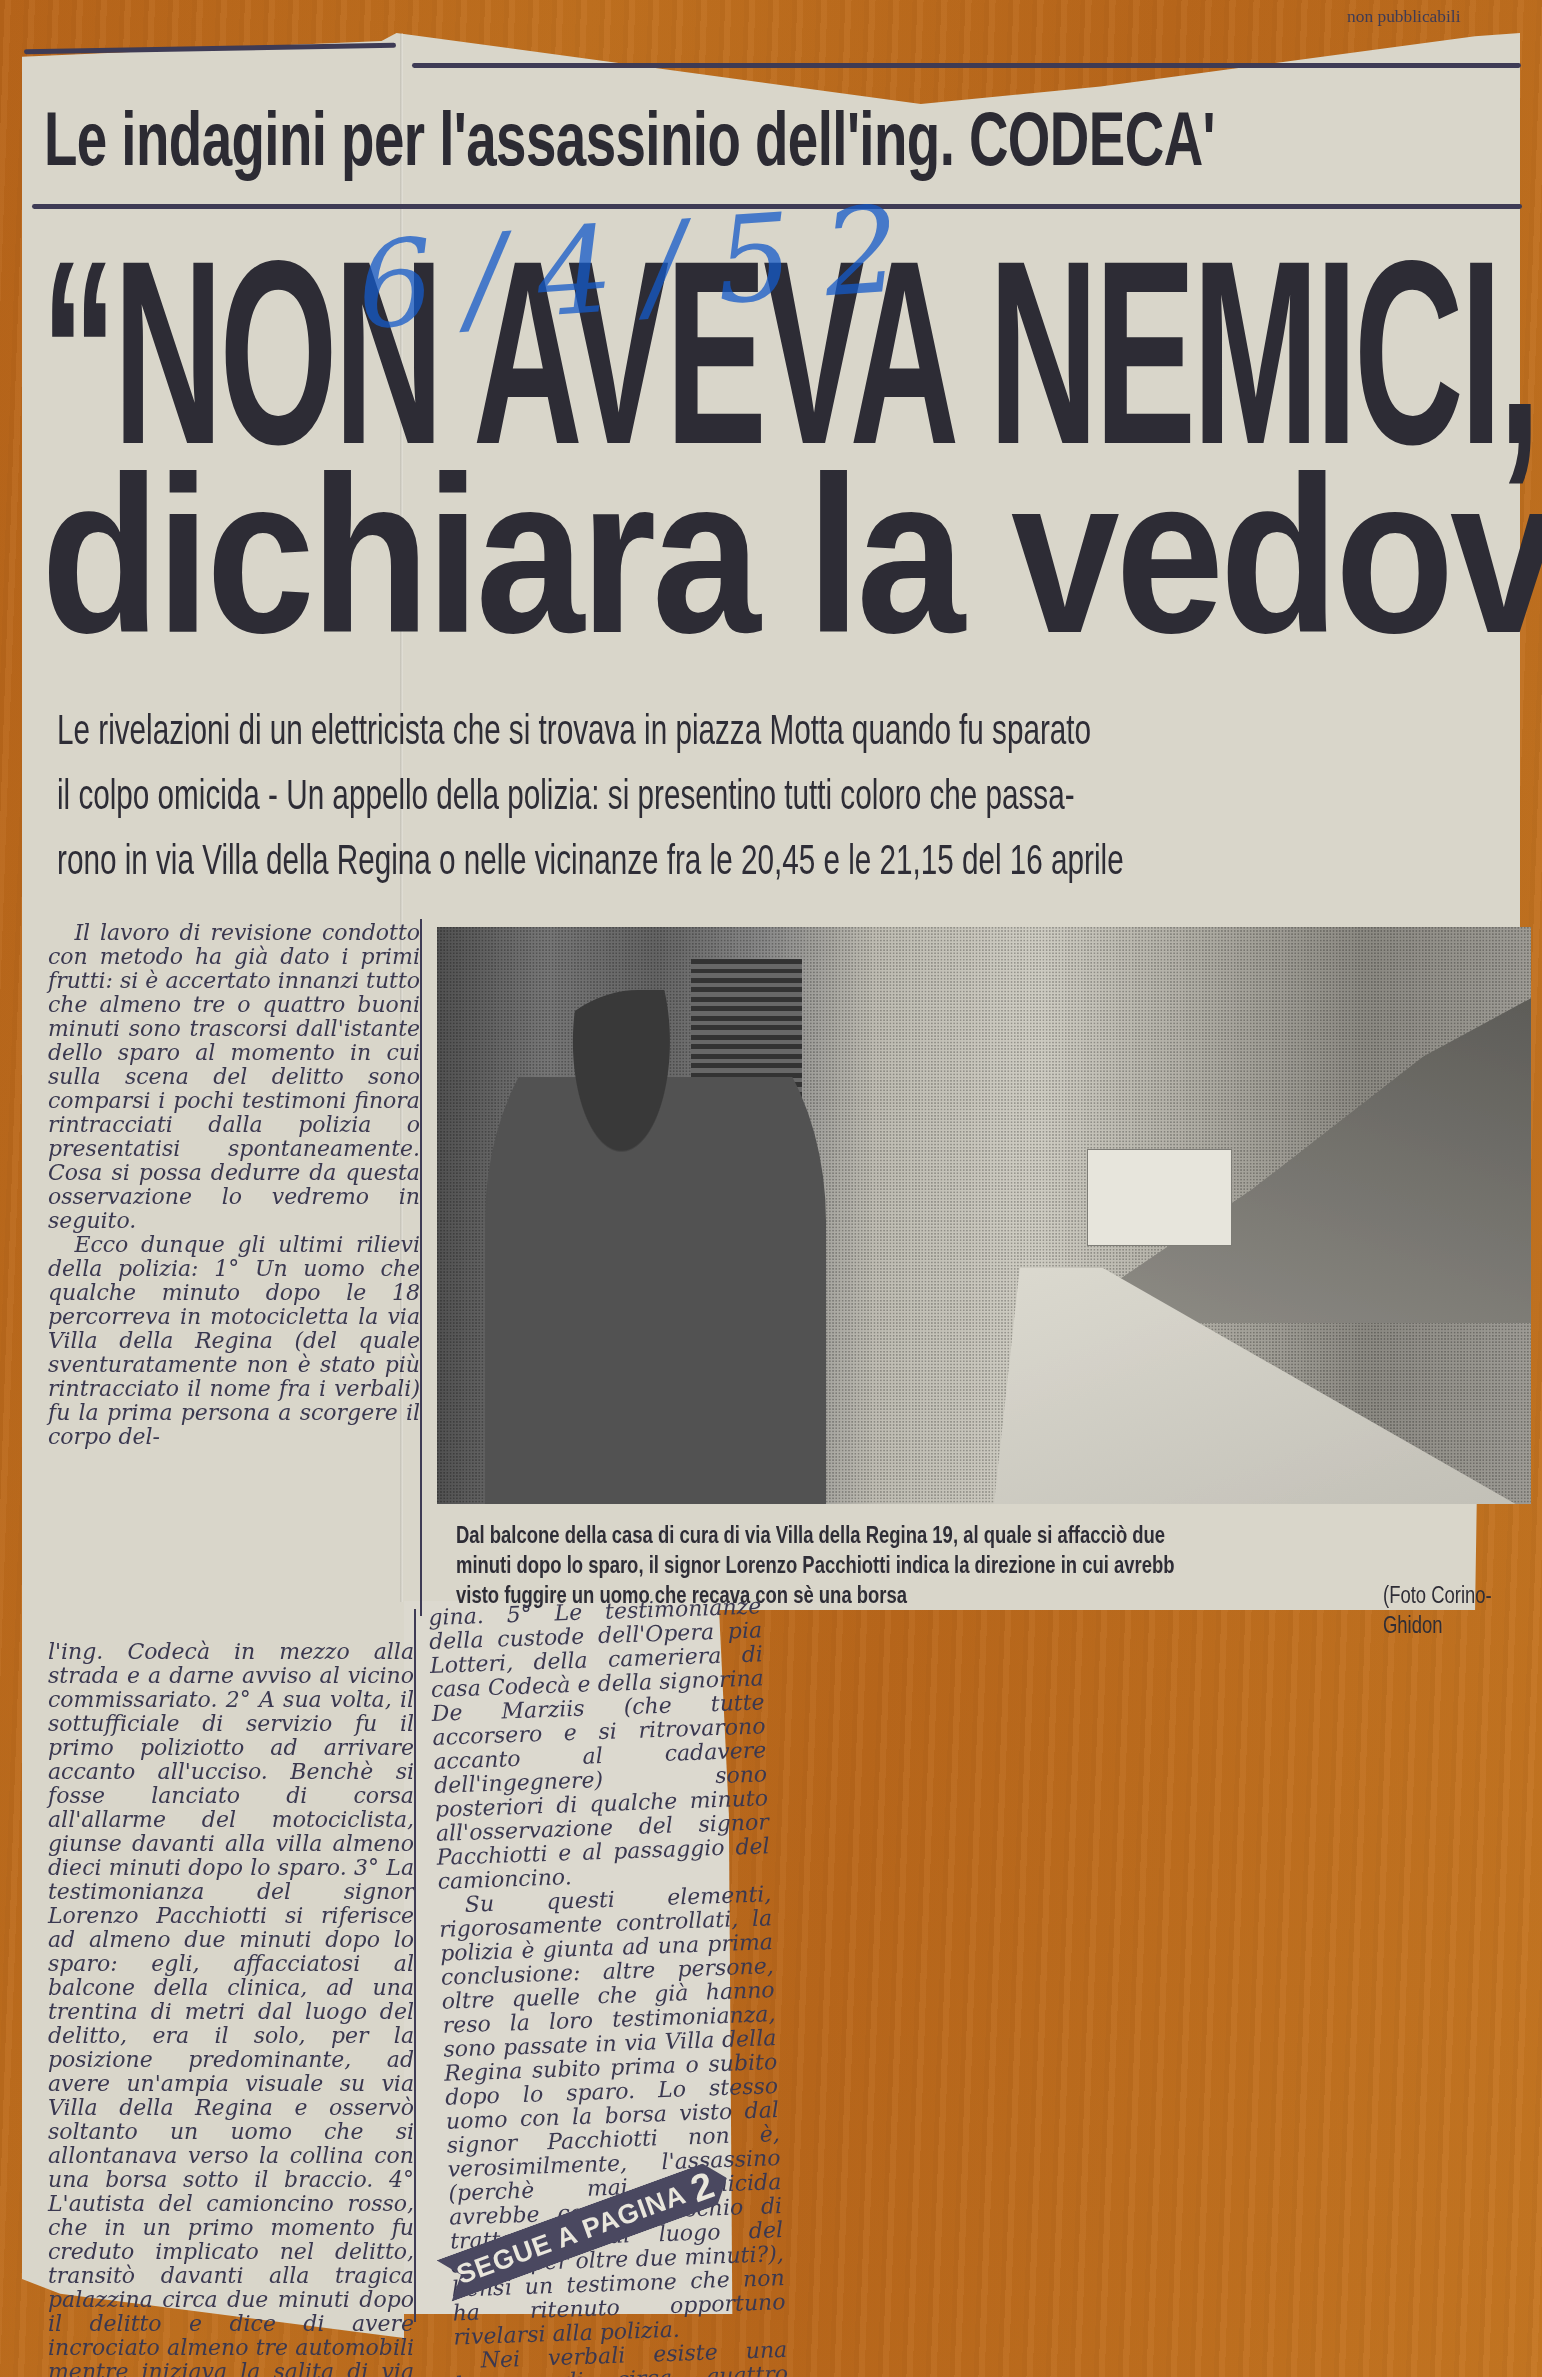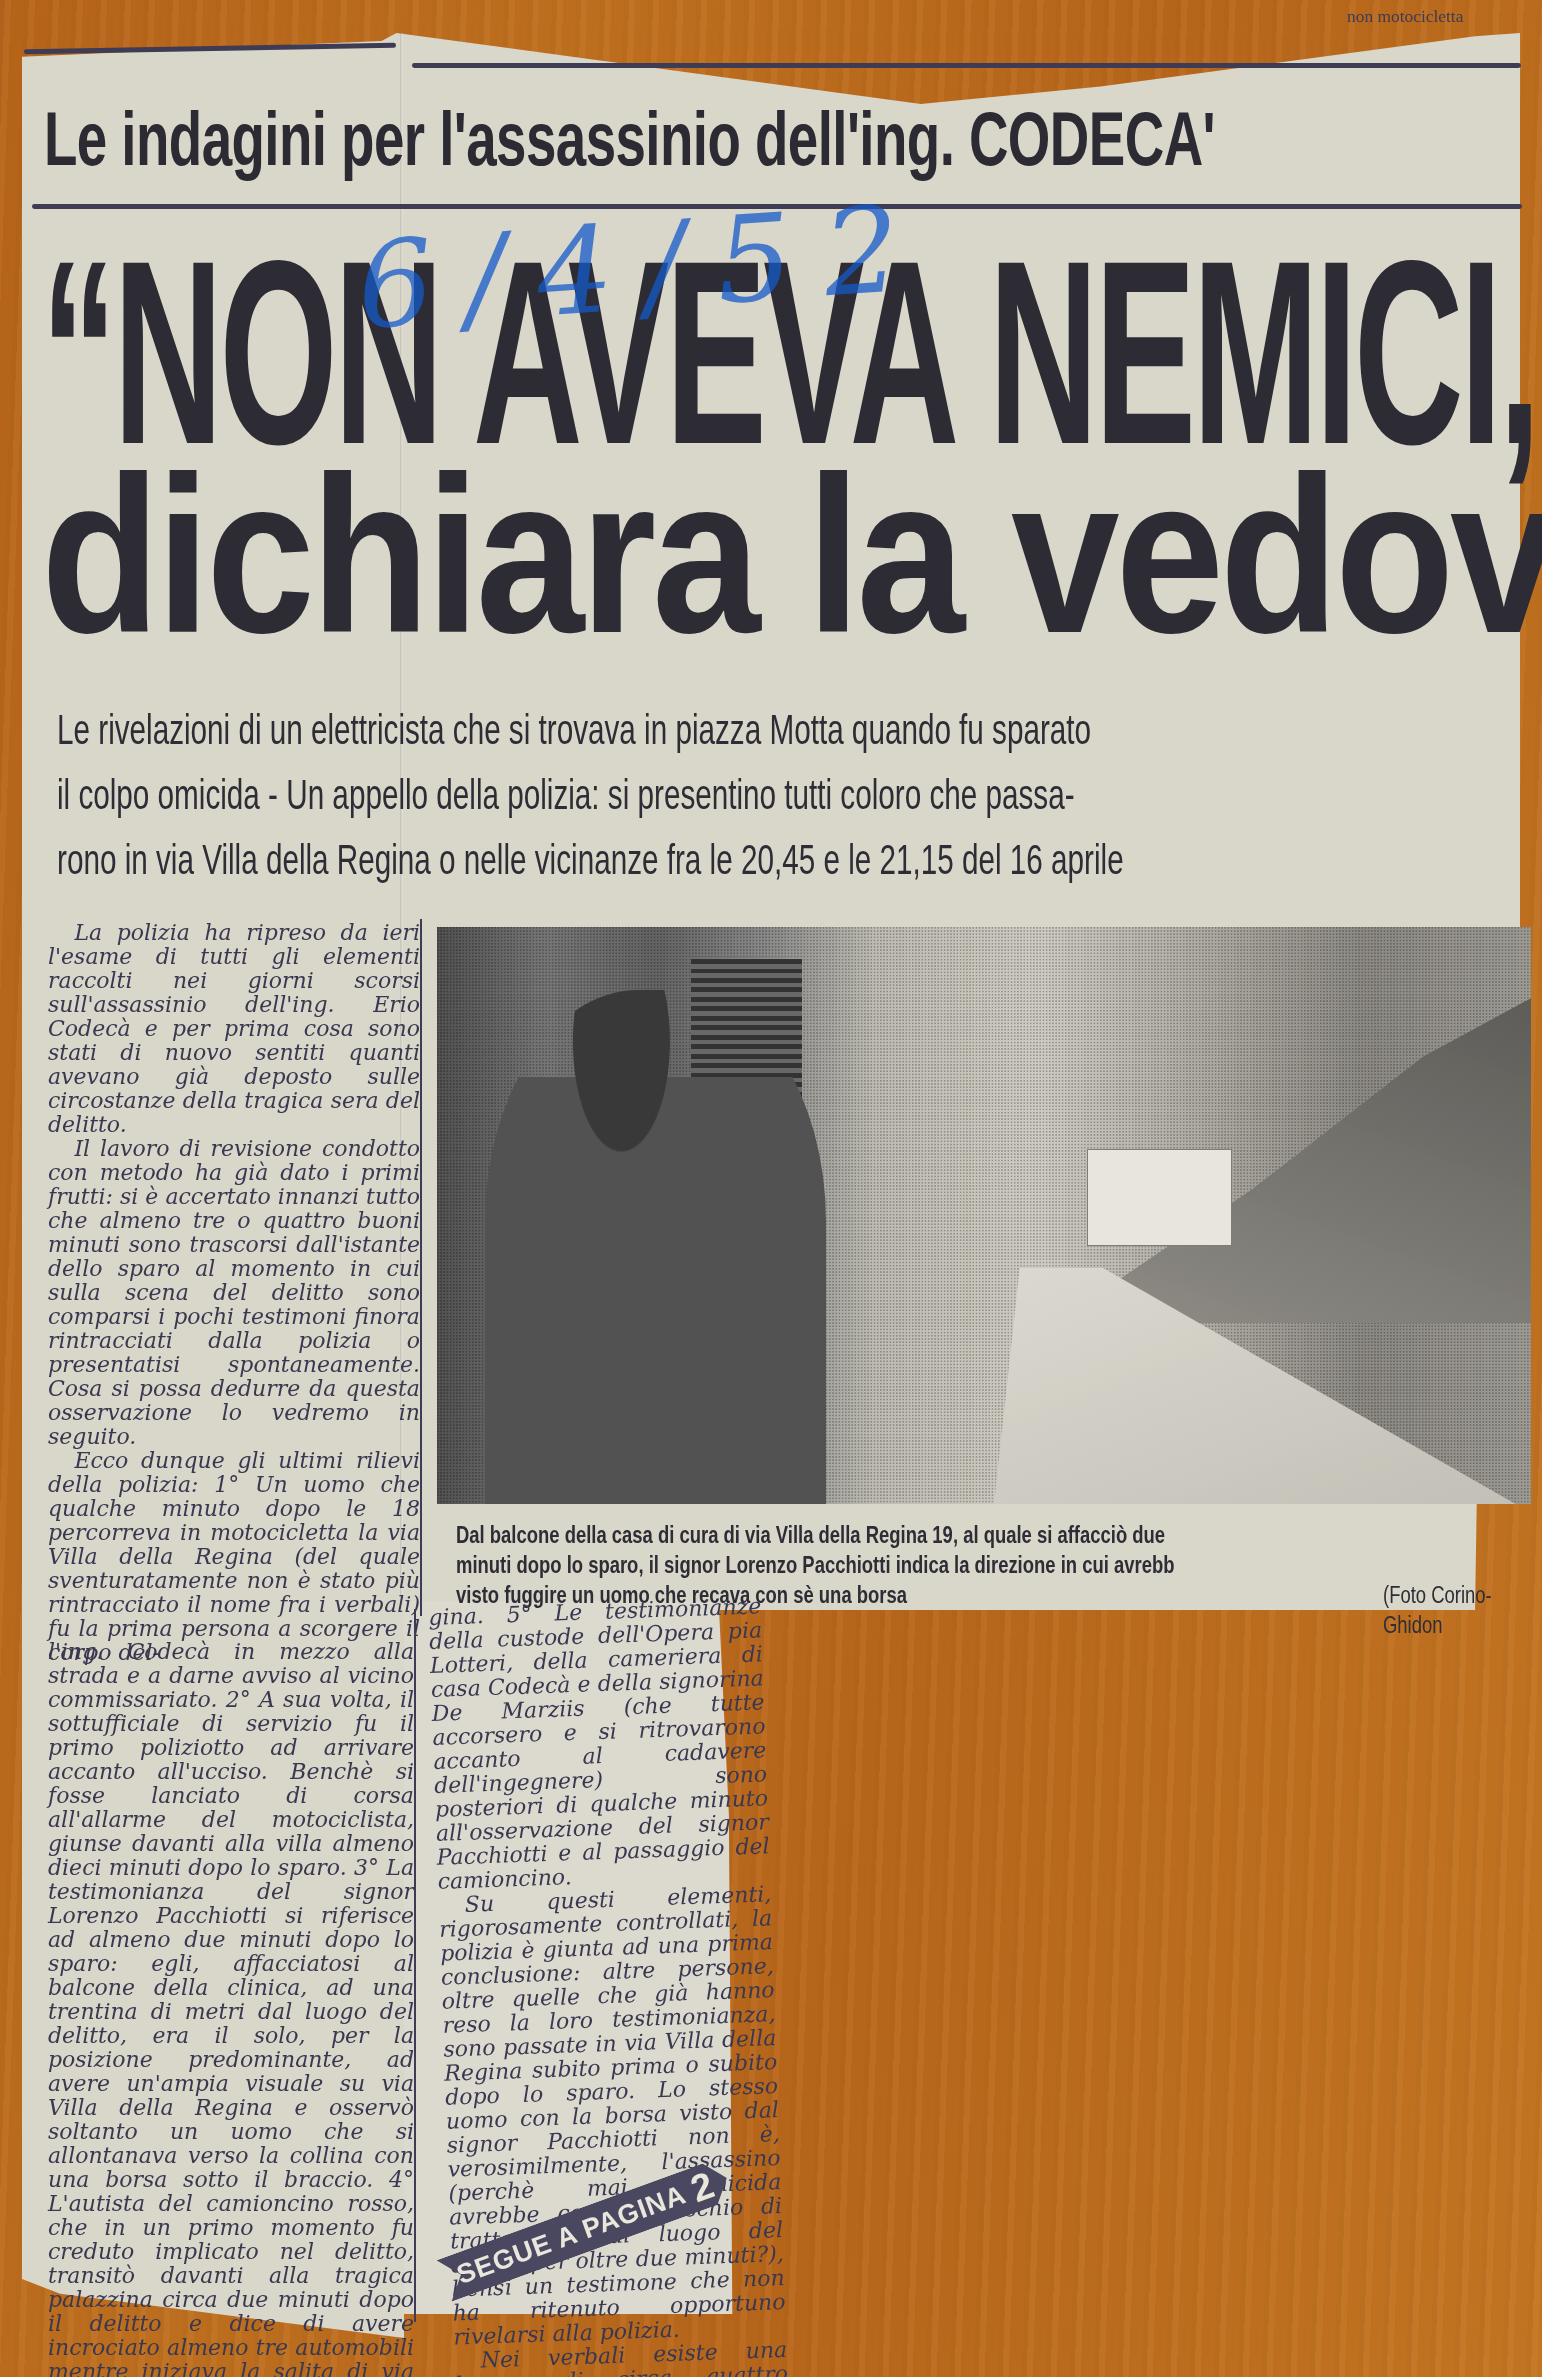--- a/index.html
+++ b/index.html
@@ -113,40 +113,39 @@
 </head>
 <body>
 
 <div class="wood-grain"></div>
 
 <div class="paper clip-top"></div>
 <div class="paper clip-bottom-left"></div>
 <div class="paper clip-bottom-right"></div>
 <div class="fold"></div>
 
-<div class="topline" style="left:1347px; top:6.3px;">non motocicletta</div>
+<div class="topline" style="left:1347px; top:6.3px;">non pubblicabili</div>
 <div class="rule" style="left:24px; top:46px; width:372px; transform:rotate(-1deg);"></div>
 <div class="rule" style="left:412px; top:63px; width:1109px;"></div>
 
 <div class="kicker">Le indagini per l'assassinio dell'ing. CODECA'</div>
 <div class="rule" style="left:32px; top:204px; width:1490px;"></div>
 
 <div class="headline">“NON AVEVA NEMICI,,</div>
 <div class="subhead">dichiara la vedova</div>
 
 <div class="handwriting">6/4/52</div>
 
 <div class="deck">
   <div>Le rivelazioni di un elettricista che si trovava in piazza Motta quando fu sparato</div>
   <div>il colpo omicida - Un appello della polizia: si presentino tutti coloro che passa-</div>
   <div>rono in via Villa della Regina o nelle vicinanze fra le 20,45 e le 21,15 del 16 aprile</div>
 </div>
 
 <div class="col col-left">
-  <p>La polizia ha ripreso da ieri l'esame di tutti gli elementi raccolti nei giorni scorsi sull'assassinio dell'ing. Erio Codecà e per prima cosa sono stati di nuovo sentiti quanti avevano già deposto sulle circostanze della tragica sera del delitto.</p>
   <p>Il lavoro di revisione condotto con metodo ha già dato i primi frutti: si è accertato innanzi tutto che almeno tre o quattro buoni minuti sono trascorsi dall'istante dello sparo al momento in cui sulla scena del delitto sono comparsi i pochi testimoni finora rintracciati dalla polizia o presentatisi spontaneamente. Cosa si possa dedurre da questa osservazione lo vedremo in seguito.</p>
   <p>Ecco dunque gli ultimi rilievi della polizia: 1° Un uomo che qualche minuto dopo le 18 percorreva in motocicletta la via Villa della Regina (del quale sventuratamente non è stato più rintracciato il nome fra i verbali) fu la prima persona a scorgere il corpo del-</p>
 </div>
 <div class="vline" style="left:420px; top:919px; height:697px;"></div>
 
 <div class="photo">
   <div class="shutter"></div>
   <div class="man"></div>
   <div class="hill"></div>
   <div class="house"></div>

